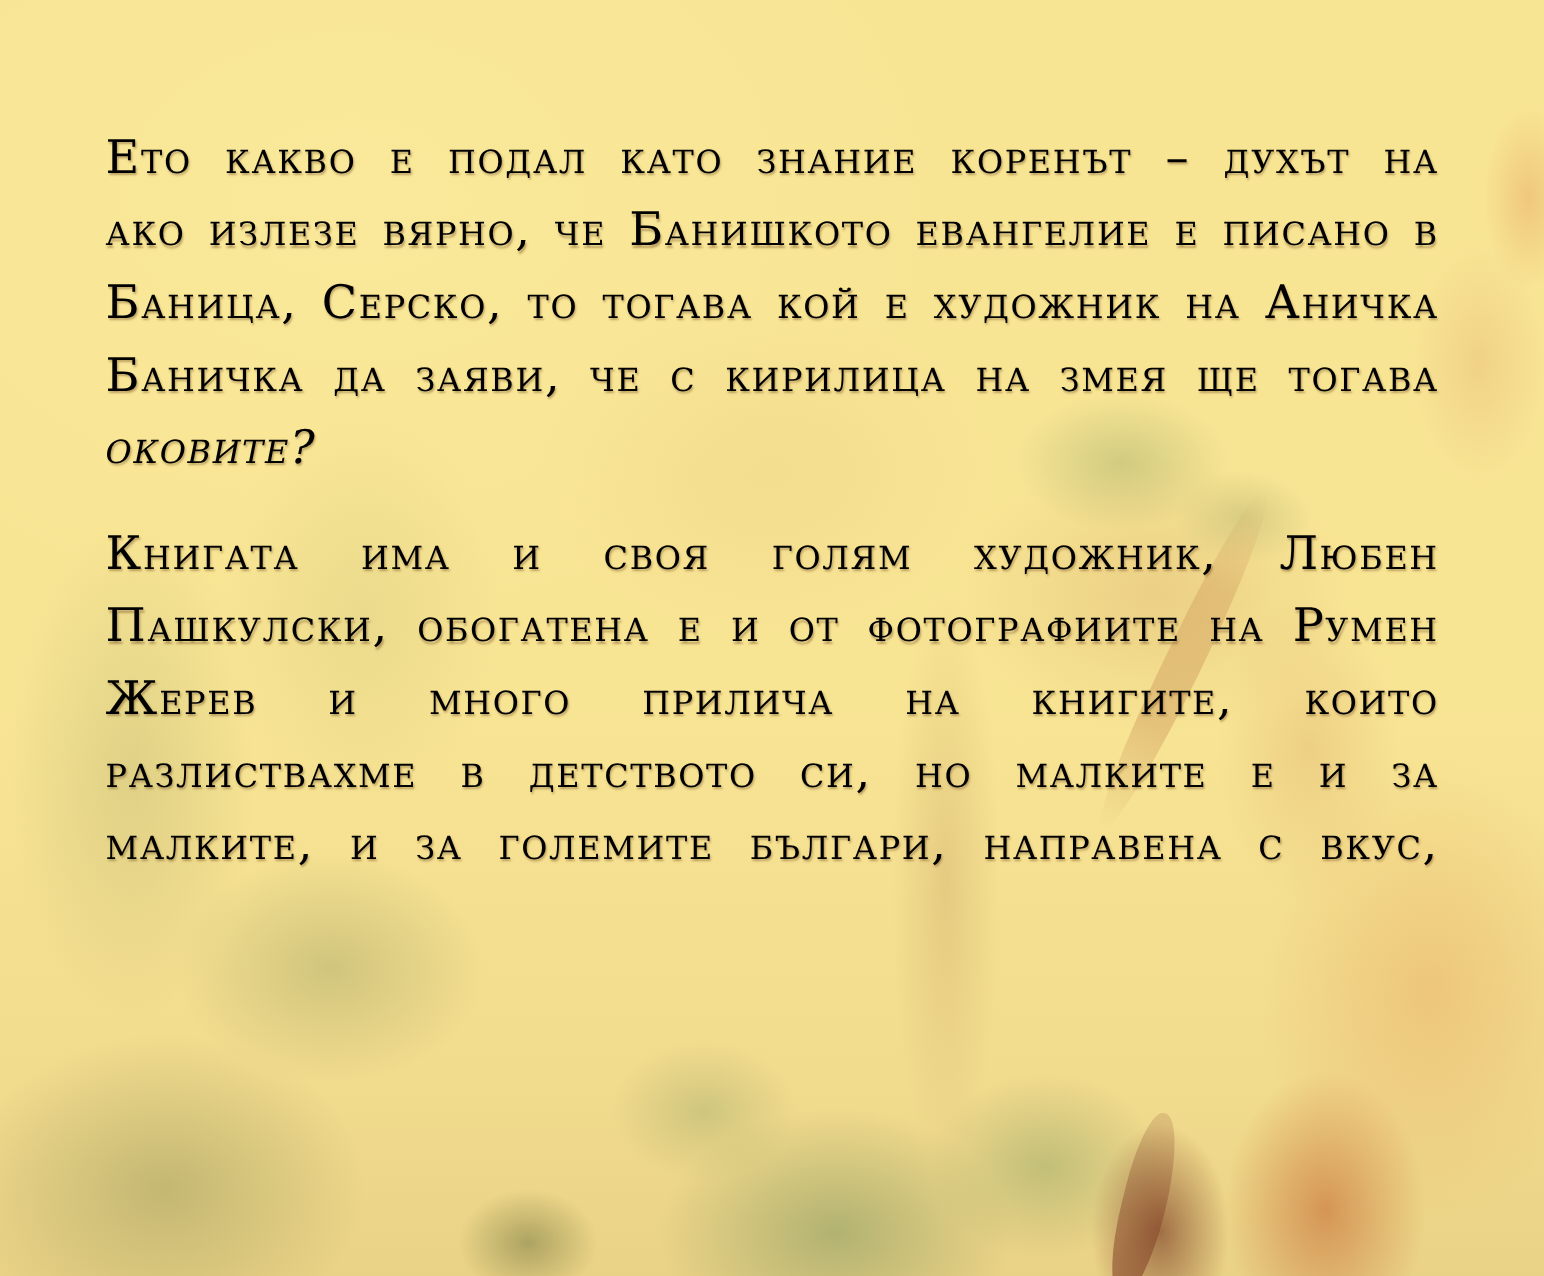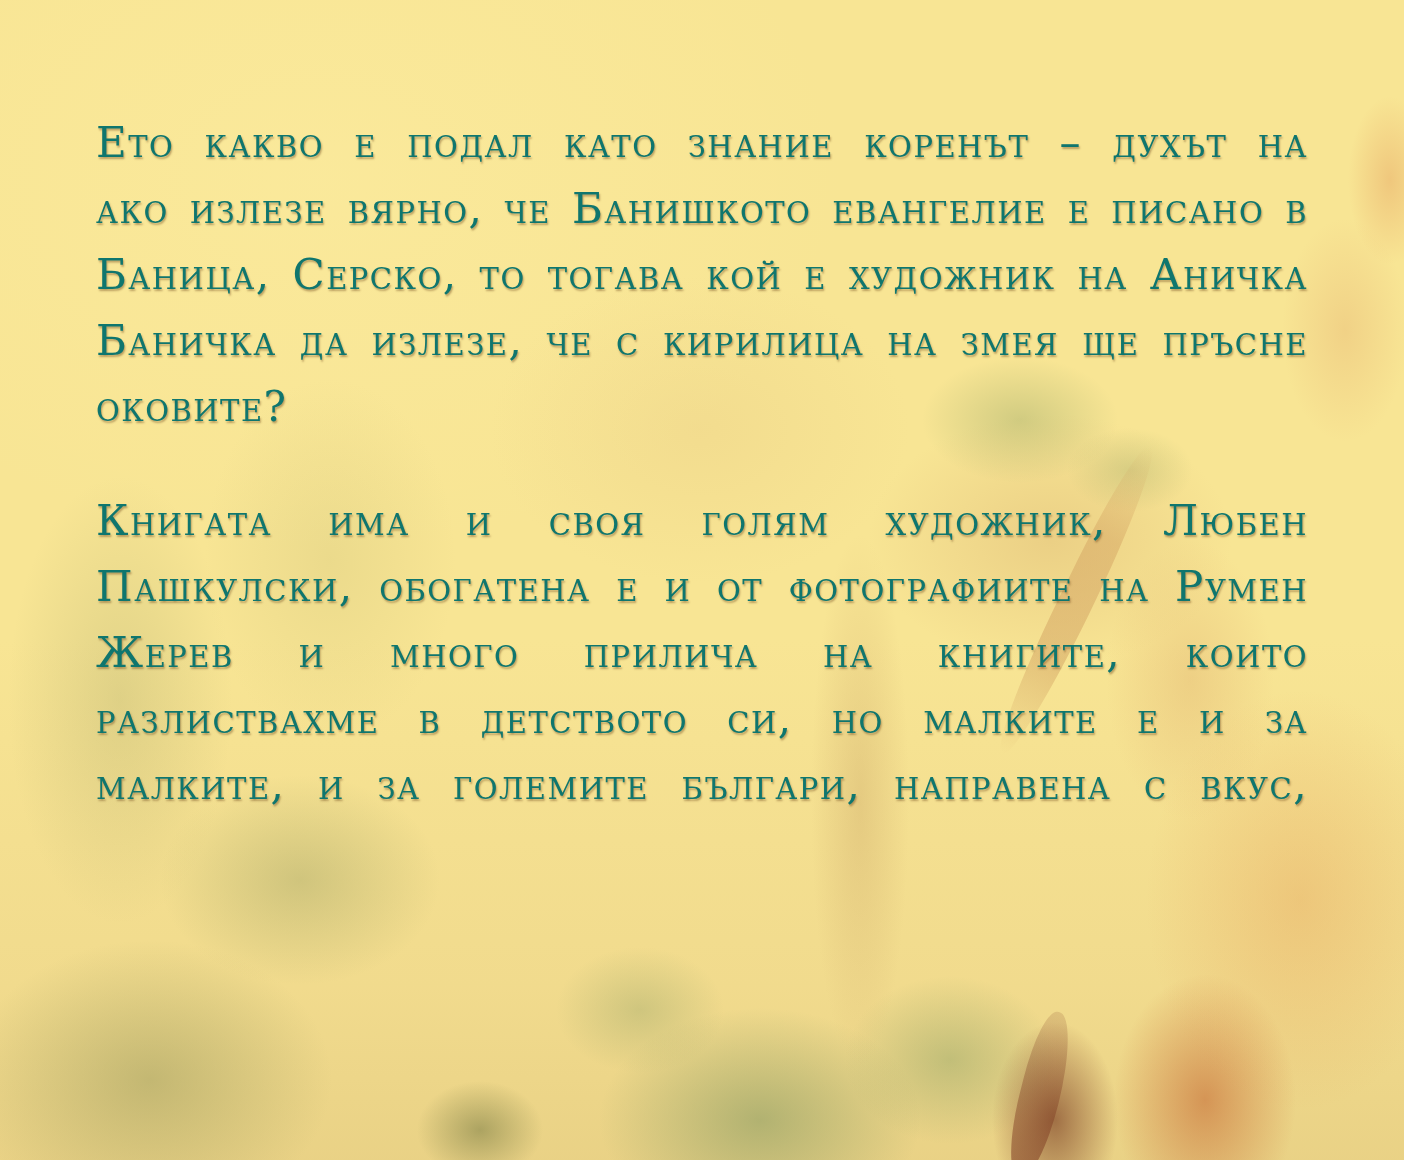--- a/index.html
+++ b/index.html
@@ -66,53 +66,54 @@
     transform: rotate(14deg);
     background: linear-gradient(to bottom, rgba(120,50,28,0.15), rgba(120,50,28,0.55));
   }
 
   
   .quote-block {
     position: absolute;
     left: 96px;
     top: 110px;
     width: 1212px;
-    color: #0f766e;
+    color: #000000;
     font-size: 42px;
     line-height: 66px;
     font-variant: small-caps;
     letter-spacing: 1.5px;
     text-shadow: 1px 2px 2px rgba(110, 72, 28, 0.45);
   }
   .paragraph + .paragraph {
-    margin-top: 48px;
+    margin-top: 30px;
   }
   .line {
     text-align: justify;
     text-align-last: justify;
     white-space: normal;
   }
   .line.para-end {
     text-align-last: left;
+    font-style: italic;
   }
 </style>
 </head>
 <body>
 
 <div class="watercolor">
   <div class="stroke stroke-branch-tan"></div>
   <div class="stroke stroke-branch-maroon"></div>
 </div>
 
 <div class="quote-block">
   <div class="paragraph">
     <div class="line">Ето какво е подал като знание коренът – духът на</div>
     <div class="line">ако излезе вярно, че Банишкото евангелие е писано в</div>
     <div class="line">Баница, Серско, то тогава кой е художник на Аничка</div>
-    <div class="line">Баничка да излезе, че с кирилица на змея ще пръсне</div>
+    <div class="line">Баничка да заяви, че с кирилица на змея ще тогава</div>
     <div class="line para-end">оковите?</div>
   </div>
   <div class="paragraph">
     <div class="line">Книгата има и своя голям художник, Любен</div>
     <div class="line">Пашкулски, обогатена е и от фотографиите на Румен</div>
     <div class="line">Жерев и много прилича на книгите, които</div>
     <div class="line">разлиствахме в детството си, но малките е и за</div>
     <div class="line">малките, и за големите българи, направена с вкус,</div>
   </div>
 </div>

